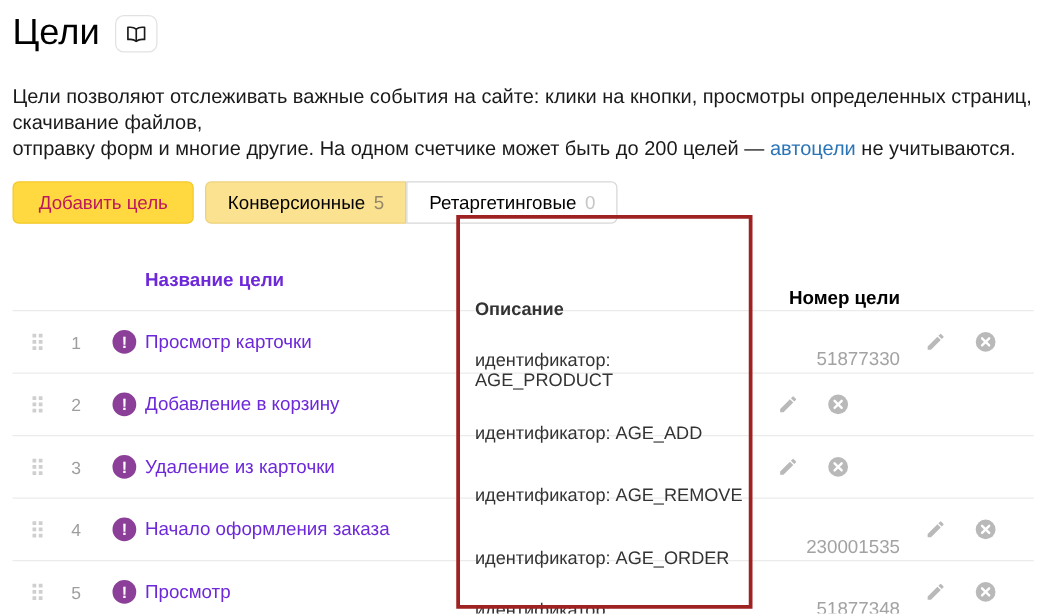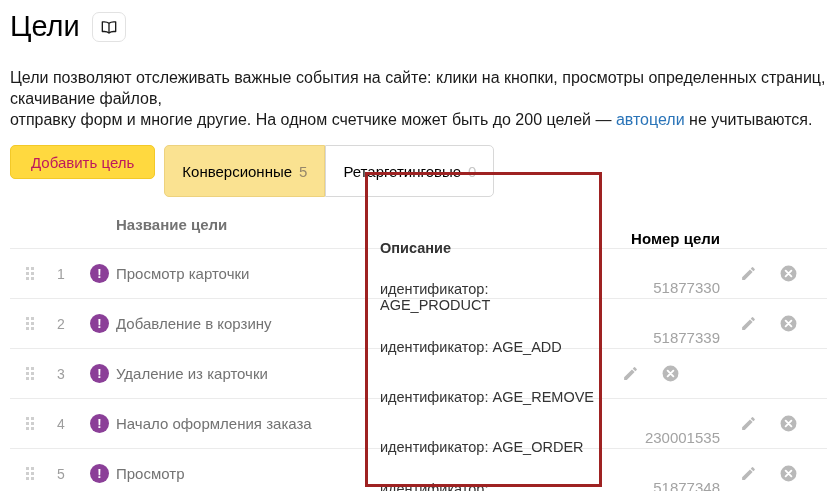--- a/index.html
+++ b/index.html
@@ -35,21 +35,21 @@
   .add-btn {
     height: 34px; padding: 0 20px;
     background: #ffd93f;
     border: 1px solid #f3c928;
     border-radius: 5px;
     font-family: "Liberation Sans", sans-serif;
     font-size: 15px; color:#be185d; cursor:pointer;
   }
   .tabs { display:flex; height: 34px; }
   .tab {
-    height: 52px; padding: 0 17px;
+    height: 34px; padding: 0 17px;
     display:flex; align-items:center; gap:7px;
     background:#fff; border:1px solid #d8d8d8;
     font-family: "Liberation Sans", sans-serif;
     font-size: 15px; color:#000; cursor:pointer;
   }
   .tab:first-child { border-radius: 5px 0 0 5px; border-right-width: 0; }
   .tab:last-child { border-radius: 0 5px 5px 0; }
   .tab.selected {
     background:#fae291; border:1px solid #edd27e;
   }
@@ -60,21 +60,21 @@
   .t-row {
     display:flex; align-items:center;
     height: 50px;
     margin: 0 10px;
     border-bottom: 1px solid #ebebeb;
   }
   .t-head { height: 48px; font-weight: 700; font-size: 15px; }
   .col-handle { width: 36px; padding-left: 16px; }
   .col-index { width: 30px; text-align:center; color:#9e9e9e; font-size:14px; }
   .col-badge { width: 40px; padding-left: 14px; }
-  .col-name  { width: 249px; font-size: 15px; color:#737373; }
+  .col-name  { width: 249px; font-size: 15px; color:#6d28d9; }
   .col-desc  { width: 237px; padding-left: 15px; font-size: 14.5px; color:#333;margin-top:46px; }
   .col-num   { width: 118px; text-align: right; font-size: 15px; color:#a3a3a3;margin-top:28px; }
   .t-head .col-num { color:#000; }
   .col-actions { flex:1; display:flex; align-items:center; gap: 22px; padding-left: 20px; }
 
   .drag-dots {
     display:grid; grid-template-columns: 3px 3px; grid-auto-rows: 3px;
     gap: 2px; cursor: grab;
   }
   .drag-dots i { background:#cfcfcf; }
@@ -191,21 +191,20 @@
               <i></i>
               <i></i>
             </span>
     </div>
     <div class="col-index">2</div>
     <div class="col-badge">
       <span class="badge"></span>
     </div>
     <div class="col-name">Добавление в корзину</div>
     <div class="col-desc">идентификатор: AGE_ADD</div>
-    <div class="col-num">51877339</div>
     <div class="col-actions">
       <button class="icon-btn">
         <span style="display:flex;">
           <svg width="17" height="17" viewBox="0 0 24 24" fill="#b9b9b9">
             <path d="M3 17.25V21h3.75L17.81 9.94l-3.75-3.75L3 17.25zM20.71 7.04a1 1 0 0 0 0-1.41l-2.34-2.34a1 1 0 0 0-1.41 0l-1.83 1.83 3.75 3.75 1.83-1.83z"></path>
           </svg>
         </span>
       </button>
       <button class="icon-btn">
         <span style="display:flex;">

